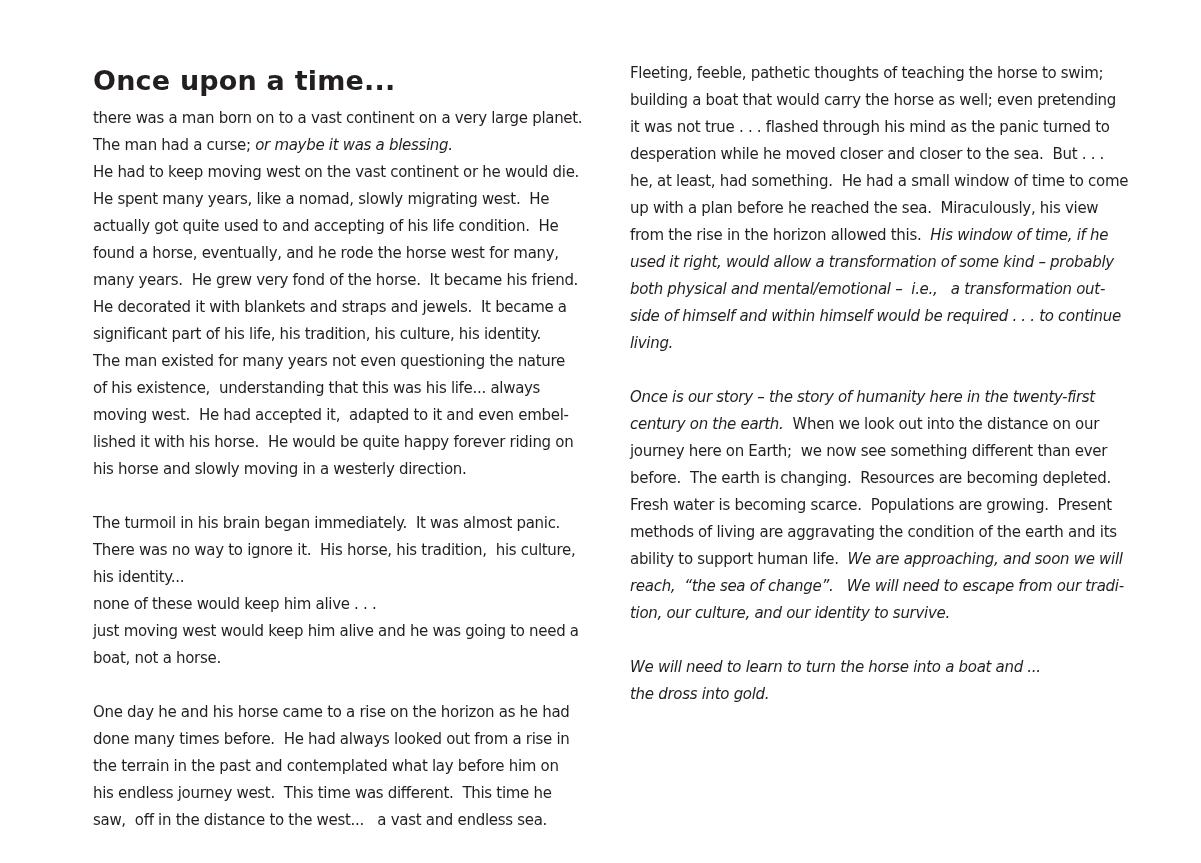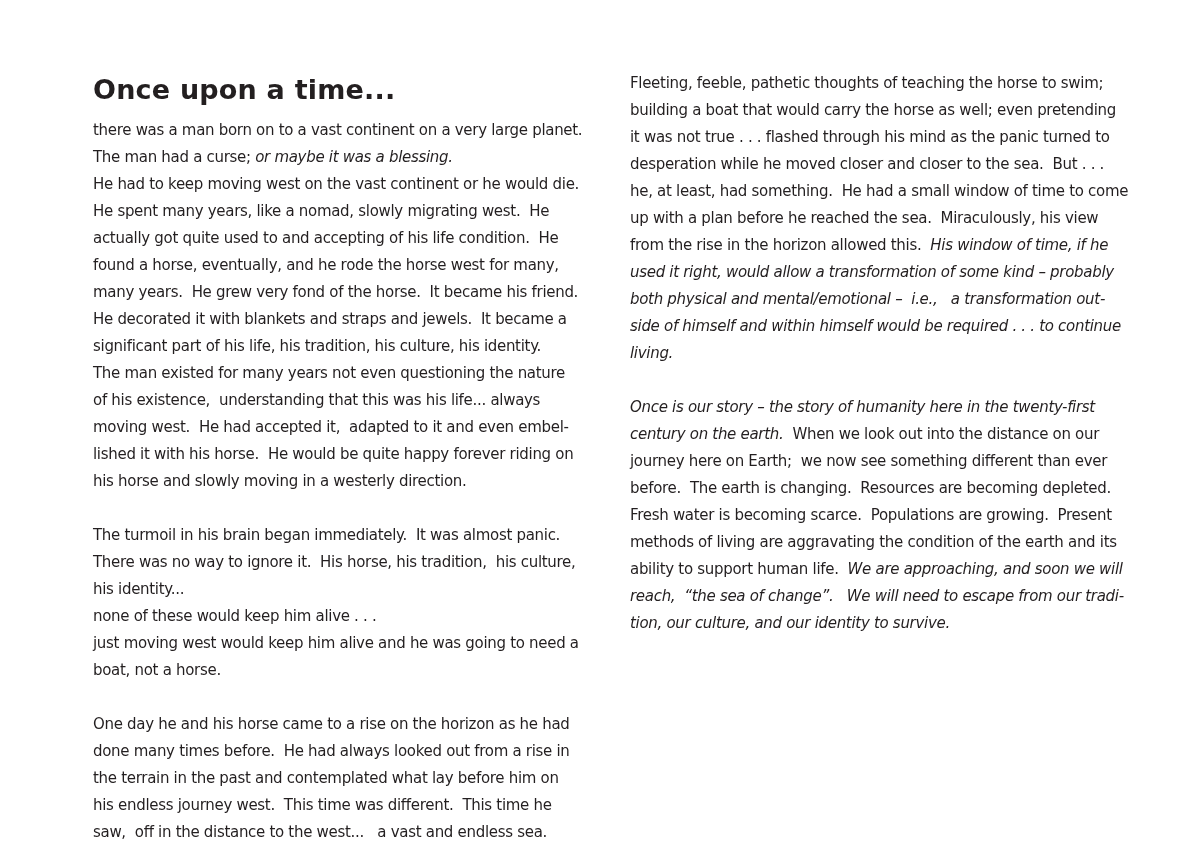--- a/index.html
+++ b/index.html
@@ -28,24 +28,24 @@
   }
   .column.right {
     left: 630px;
     width: 540px;
   }
   .title {
     font-size: 27px;
     font-weight: 700;
     letter-spacing: 0.2px;
     line-height: 30px;
-    margin: 17px 0 9px 0;
+    margin: 8px 0 9px 0;
   }
   .para {
-    margin: 12px 0 27px 0;
+    margin: 2px 0 27px 0;
     font-size: 15px;
     line-height: 27px;
     letter-spacing: -0.3px;
     white-space: pre;
   }
   .para:last-child { margin-bottom: 0; }
   .seg.normal { font-style: normal; font-weight: 400; }
   .seg.italic { font-style: italic; font-weight: 400; }
   .seg.bold-italic { font-style: italic; font-weight: 400; }
 </style>
@@ -98,15 +98,17 @@
 living.</span></p>
         <p class="para"><span class="seg bold-italic">Once is our story – the story of humanity here in the twenty-first
 century on the earth.</span><span class="seg normal">  When we look out into the distance on our
 journey here on Earth;  we now see something different than ever
 before.  The earth is changing.  Resources are becoming depleted.
 Fresh water is becoming scarce.  Populations are growing.  Present
 methods of living are aggravating the condition of the earth and its
 ability to support human life.  </span><span class="seg bold-italic">We are approaching, and soon we will
 reach,  “the sea of change”.   We will need to escape from our tradi-
 tion, our culture, and our identity to survive.</span></p>
+        <p class="para"><span class="seg bold-italic">We will need to learn to turn the horse into a boat and ...
+the dross into gold.</span></p>
       </div>
   </div>
 </div>
 
 </body></html>

